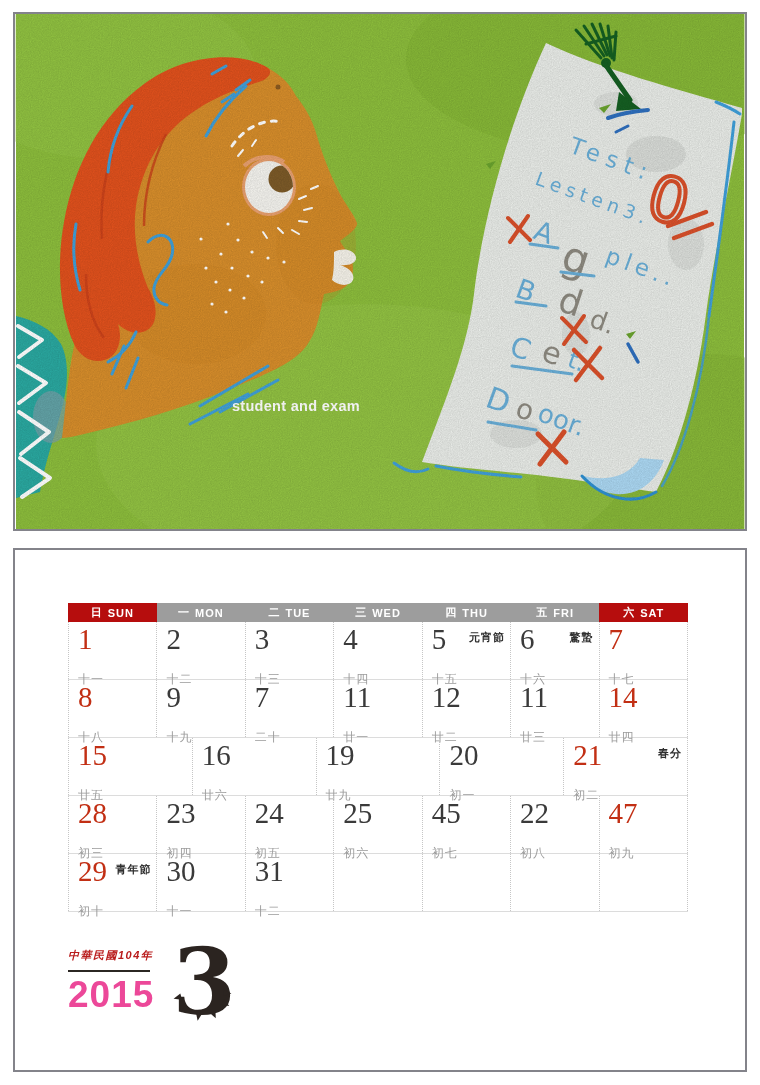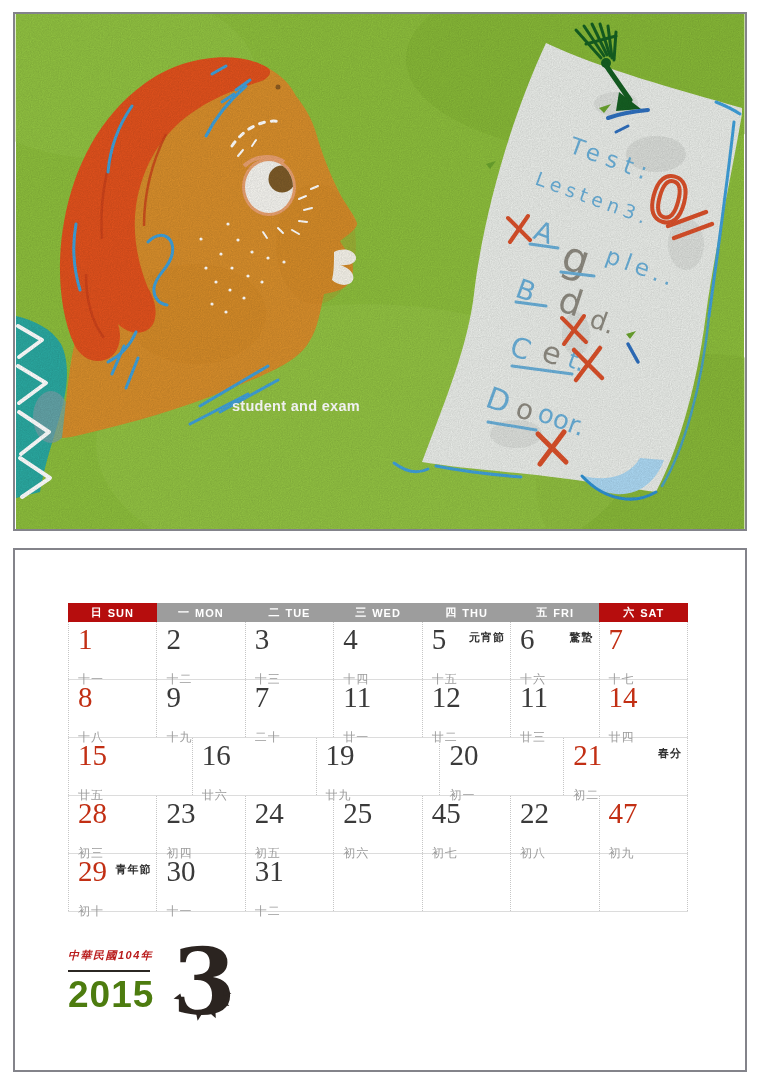--- a/index.html
+++ b/index.html
@@ -19,21 +19,21 @@
             padding:3px 0 0 9px;box-sizing:border-box;}
   .cal-cell:last-child{border-right:1px dotted #c6c6c6;}
   .date{font-family:"Liberation Serif",serif;font-size:29px;line-height:1.02;color:#3a3a3a;}
   .date.red{color:#c22f14;}
   .lunar{font-family:"Liberation Serif",serif;font-size:12px;color:#9b9b9b;margin-top:16px;letter-spacing:1px;}
   .holiday{position:absolute;top:8px;right:5px;font-size:11px;font-weight:bold;color:#2f2f2f;letter-spacing:1px;}
   
   .yearblock{position:absolute;left:53px;top:398px;}
   .roc{font-size:11px;font-weight:600;color:#b91c1c;letter-spacing:1.5px;font-style:italic;}
   .roc-line{width:82px;height:0;border-top:2px solid #2b2723;margin:7px 0 2px 0;}
-  .year{font-size:37px;font-weight:bold;color:#4d7c0f;letter-spacing:1px;}
+  .year{font-size:37px;font-weight:bold;color:#ec4899;letter-spacing:1px;}
   .monthglyph{position:absolute;left:147px;top:380px;}
 </style>
 </head>
 <body>
 
 <div id="art-panel" class="panel">
 <svg viewBox="0 0 728 515" width="730" height="515">
   <defs>
     <filter id="grain" x="0" y="0" width="100%" height="100%">
       <feTurbulence type="fractalNoise" baseFrequency="0.9" numOctaves="2" result="n"></feTurbulence>

